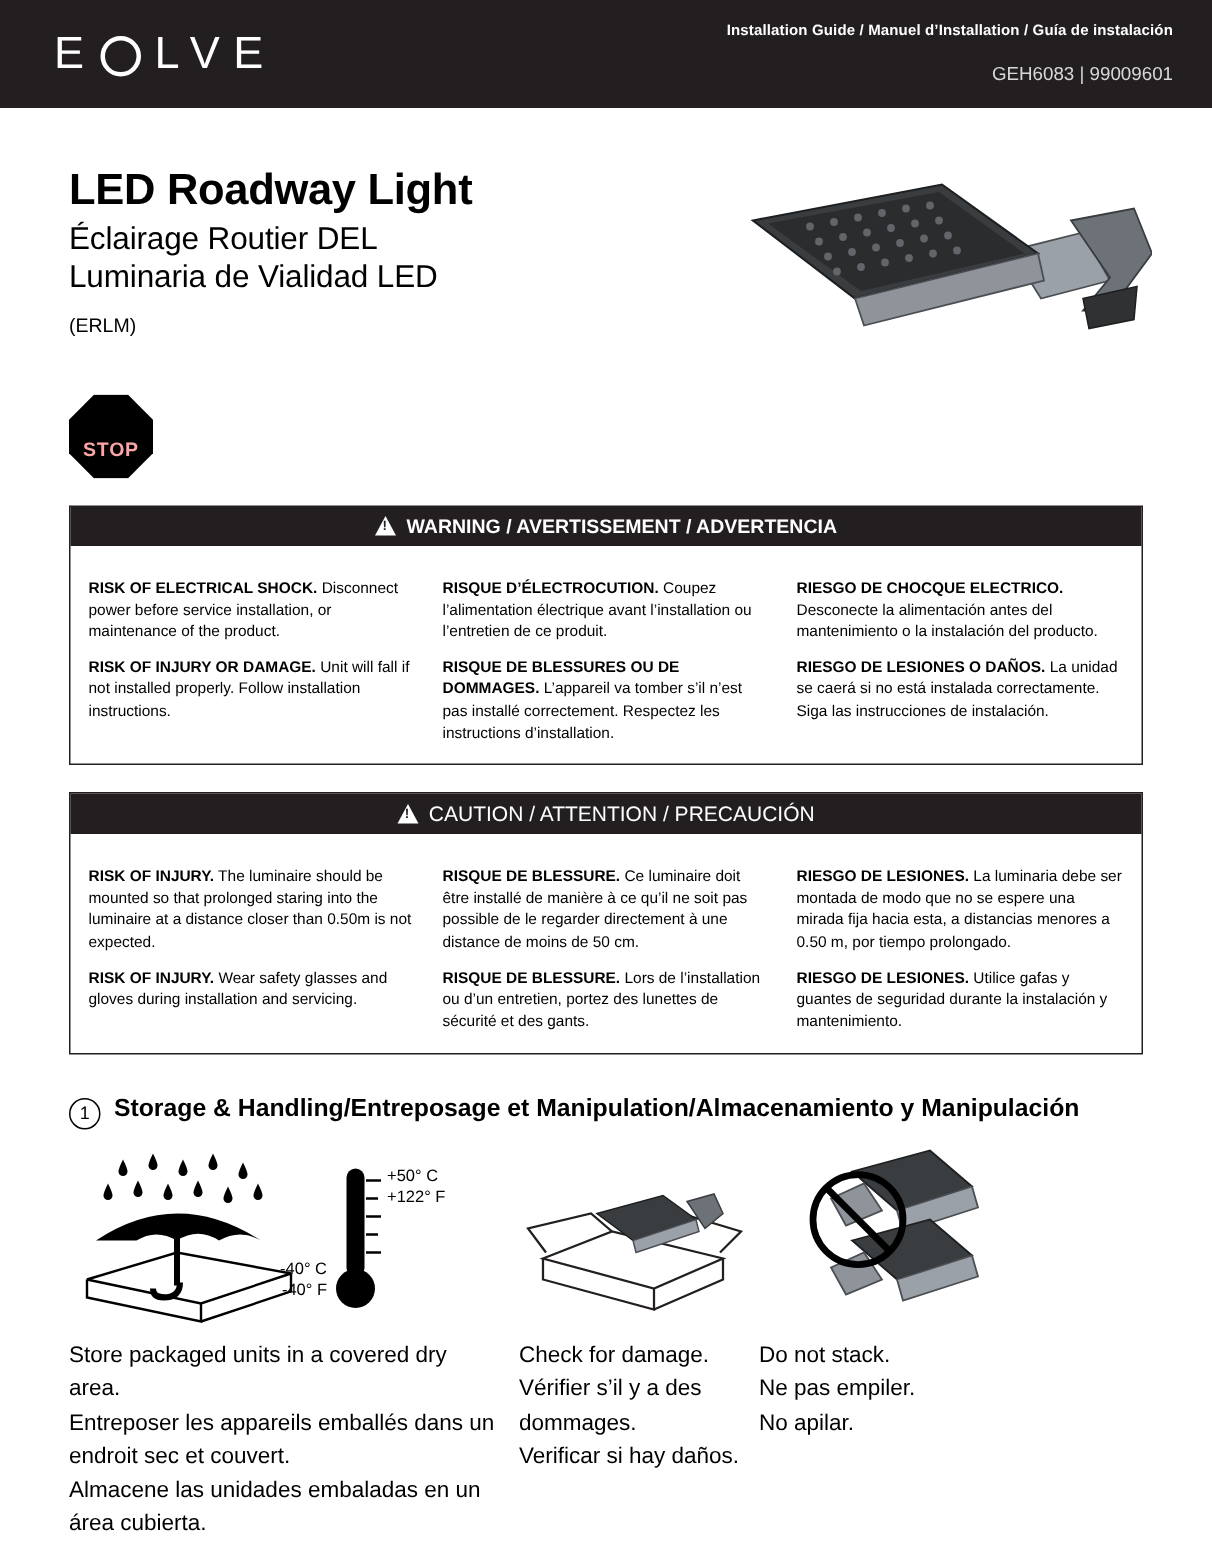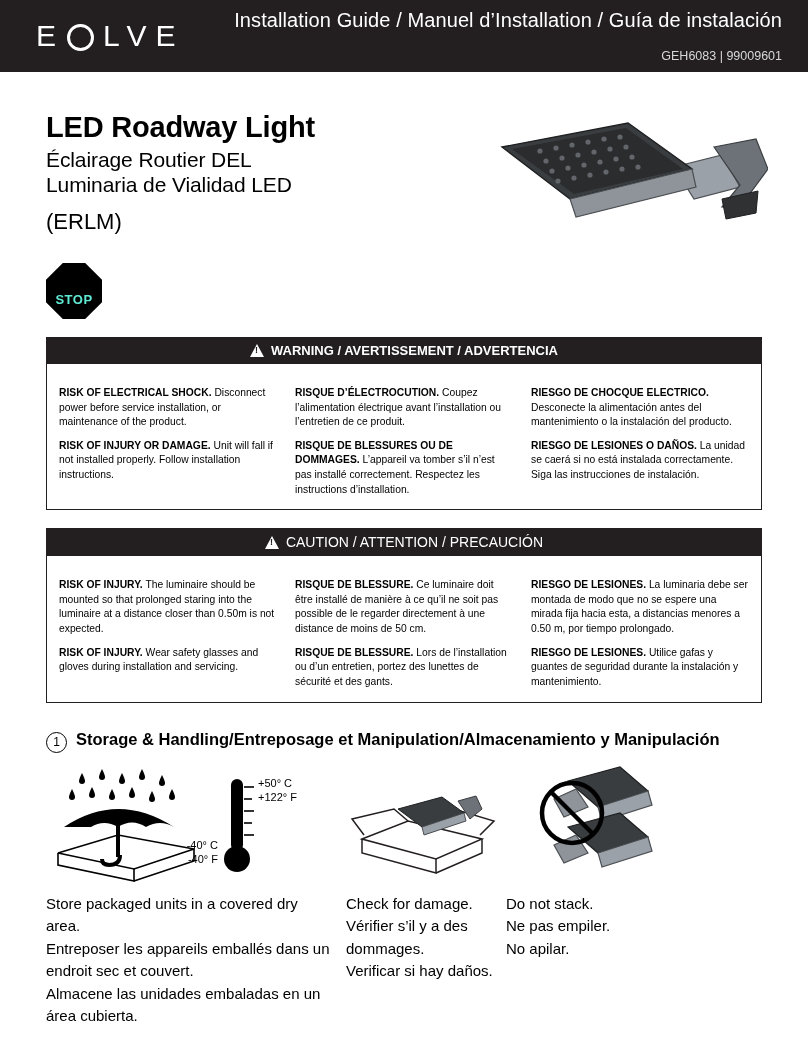--- a/index.html
+++ b/index.html
@@ -43,22 +43,22 @@
     border-radius: 50%;
     margin: 0 9px 0 2px;
     position: relative;
     top: 1px;
   }
   .header-right {
     text-align: right;
     line-height: 1.35;
   }
   .header-title {
-    font-size: 20px;
-    font-weight: normal;
+    font-size: 10px;
+    font-weight: bold;
     letter-spacing: 0.1px;
   }
   .header-sub {
     font-size: 12.5px;
     color: #d8d8d8;
     margin-top: 14px;
   }
 
   
   .page {
@@ -79,21 +79,21 @@
     margin: 0 0 4px 0;
     letter-spacing: -0.2px;
   }
   .product-sub {
     font-size: 21px;
     font-weight: 400;
     margin: 0 0 1px 0;
     letter-spacing: -0.1px;
   }
   .product-code {
-    font-size: 22px;
+    font-size: 13px;
     margin-top: 12px;
   }
 
   
   .product-image {
     position: absolute;
     right: -6px;
     top: 8px;
     width: 290px;
     height: 150px;
@@ -115,21 +115,21 @@
   .octagon {
     width: 56px;
     height: 56px;
     background: #000;
     clip-path: polygon(30% 0%, 70% 0%, 100% 30%, 100% 70%, 70% 100%, 30% 100%, 0% 70%, 0% 30%);
     display: flex;
     align-items: center;
     justify-content: center;
   }
   .octagon span {
-    color: #5eead4;
+    color: #fca5a5;
     font-size: 13px;
     font-weight: bold;
     letter-spacing: 0.5px;
     margin-top: 17px;
   }
   .before-text h2 {
     font-size: 18.5px;
     font-weight: 400;
     margin: 3px 0 4px 0;
     letter-spacing: -0.1px;

